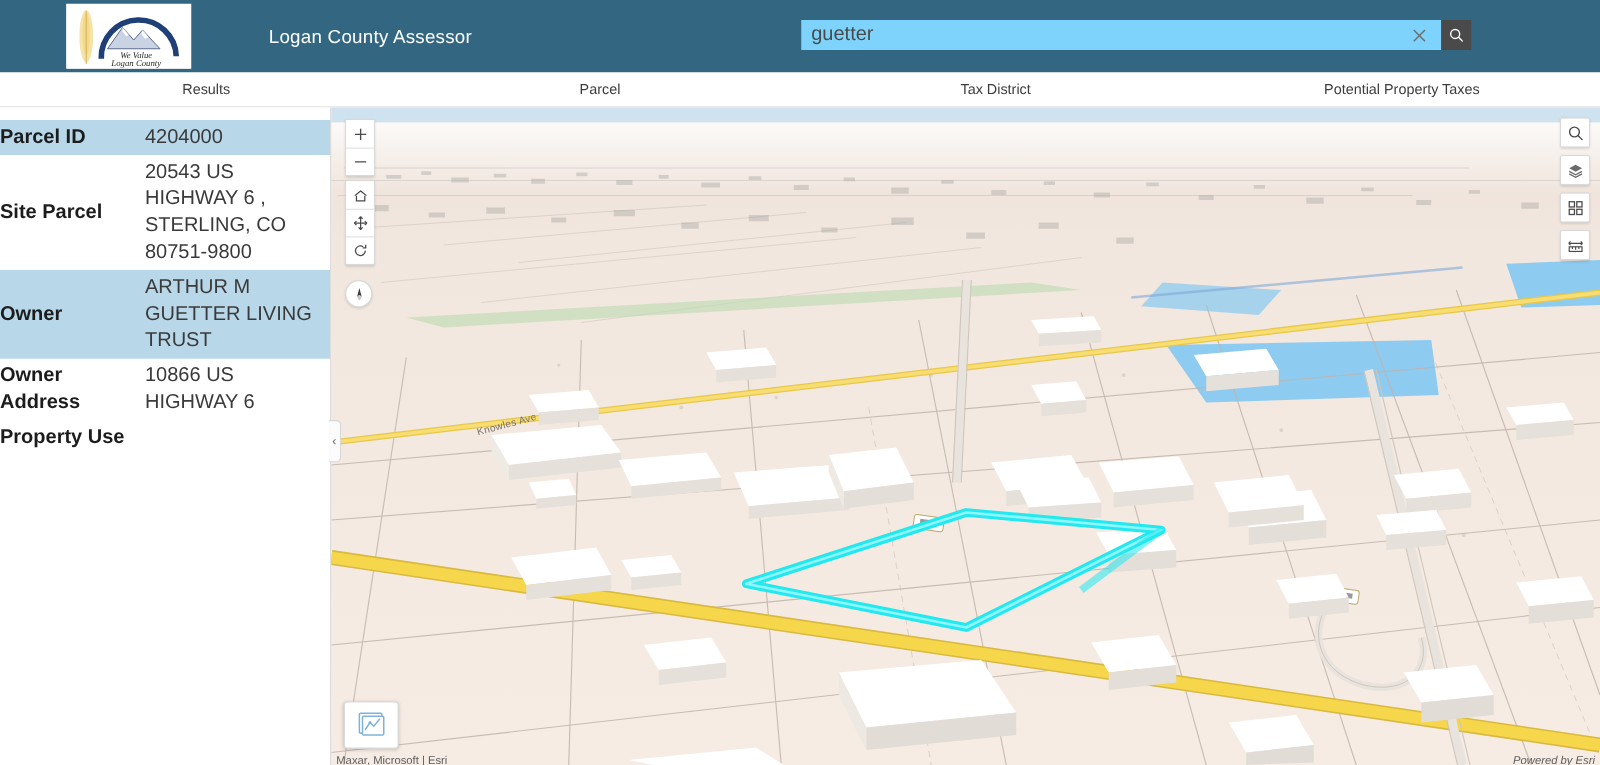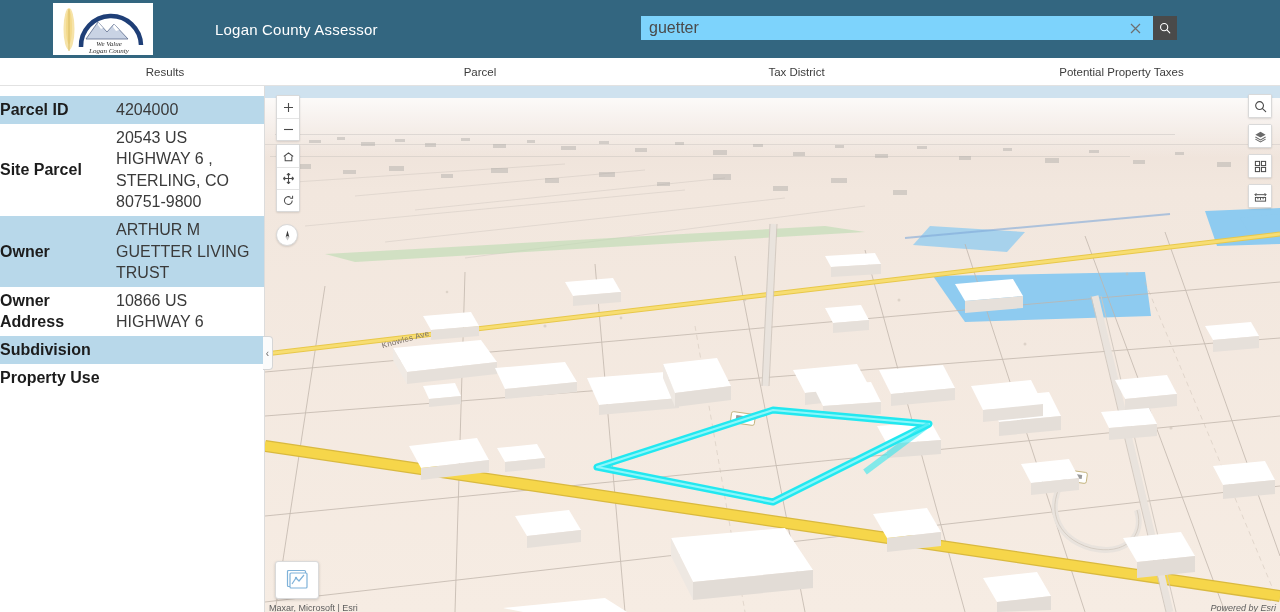--- a/index.html
+++ b/index.html
@@ -190,24 +190,20 @@
             <td class="k">Site Parcel</td>
             <td class="v">20543 US HIGHWAY 6 , STERLING, CO 80751-9800</td>
           </tr>
           <tr class="alt">
             <td class="k">Owner</td>
             <td class="v">ARTHUR M GUETTER LIVING TRUST</td>
           </tr>
           <tr>
             <td class="k">Owner Address</td>
             <td class="v">10866 US HIGHWAY 6</td>
-          </tr>
-          <tr class="alt">
-            <td class="k">Subdivision</td>
-            <td class="v"></td>
           </tr>
           <tr>
             <td class="k">Property Use</td>
             <td class="v"></td>
           </tr>
         </tbody>
     </table>
   </div>
 
   <div class="panel-handle">‹</div>

